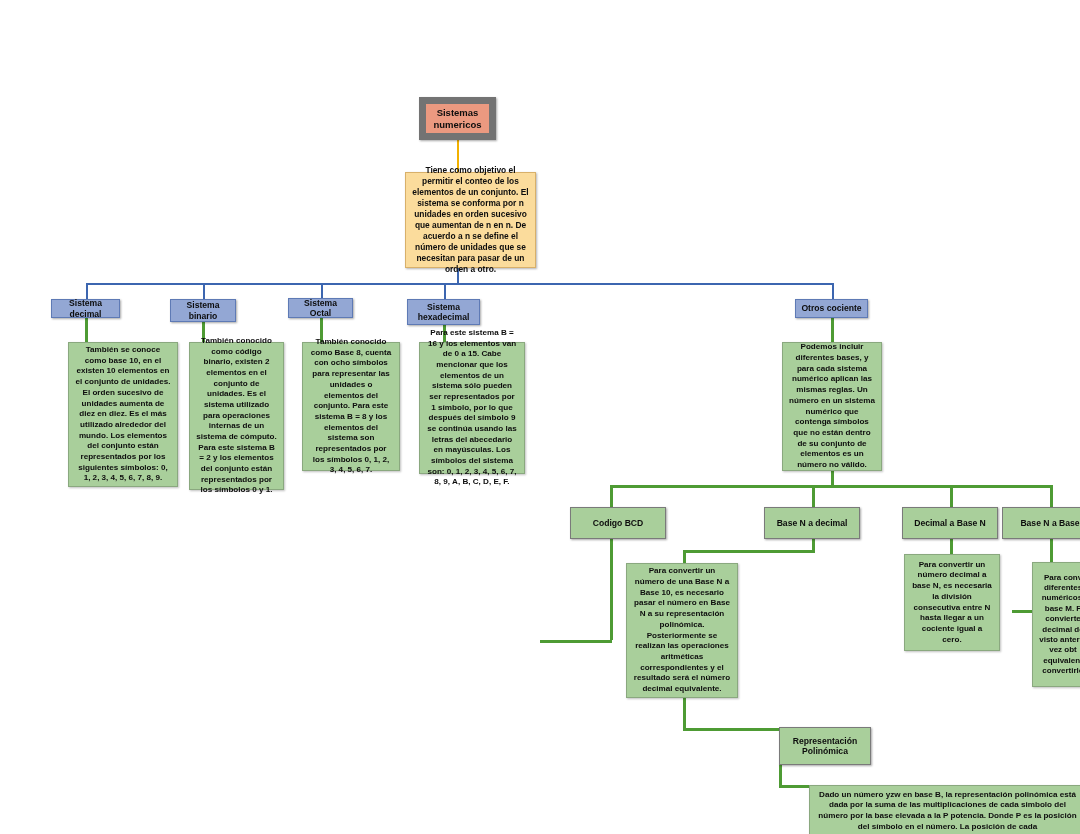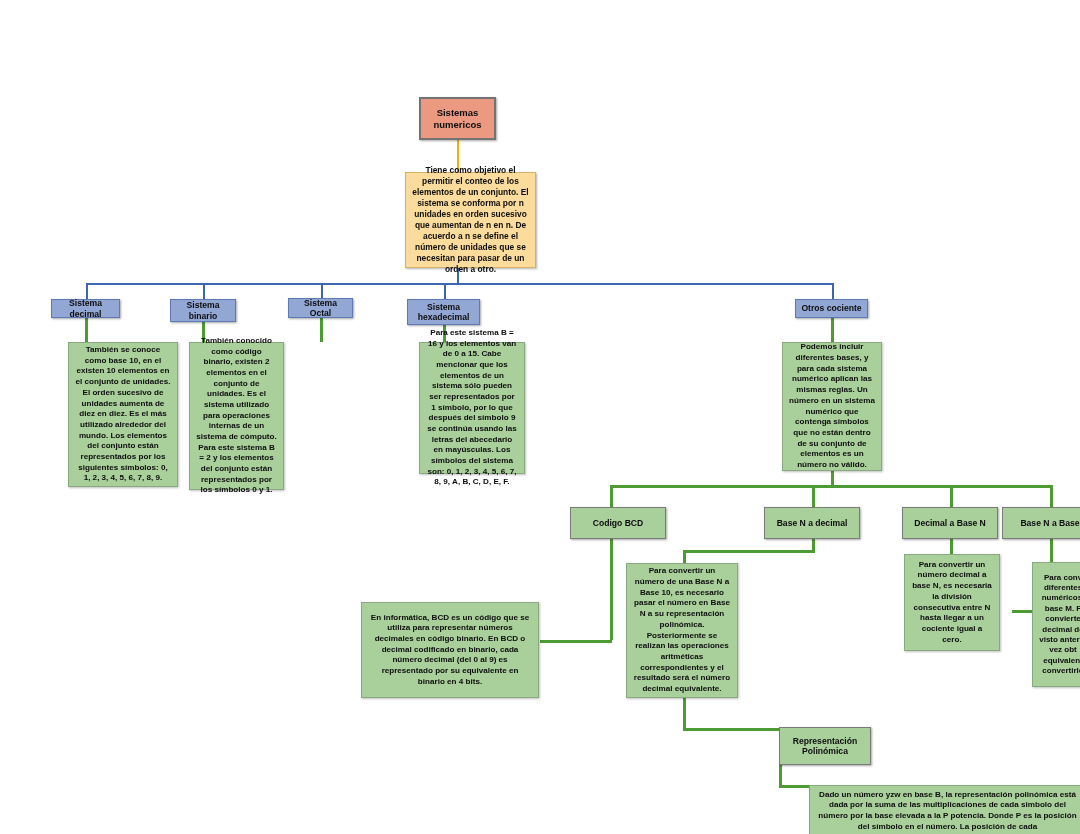--- a/index.html
+++ b/index.html
@@ -29,21 +29,21 @@
     text-align: center;
     font-weight: bold;
     color: #0d0d0d;
     line-height: 1.18;
     padding: 3px 4px;
     z-index: 5;
   }
   
   .n-root {
     background: #eb9980;
-    border: 2px solid #737373;
+    border: 7px solid #737373;
     box-shadow: 1px 1px 2px rgba(0,0,0,0.35);
     font-size: 9.5px;
   }
   
   .n-note {
     background: #fbdc9c;
     border: 1px solid #d8b06a;
     box-shadow: 1px 1px 2px rgba(0,0,0,0.3);
     font-size: 8.4px;
     line-height: 1.3;
@@ -169,20 +169,23 @@
   </div>
 
   <div class="node n-green-text" style="left:68px; top:342px; width:110px; height:145px;">
     <span>También se conoce como base 10, en el existen 10 elementos en el conjunto de unidades. El orden sucesivo de unidades aumenta de diez en diez. Es el más utilizado alrededor del mundo. Los elementos del conjunto están representados por los siguientes símbolos: 0, 1, 2, 3, 4, 5, 6, 7, 8, 9.</span>
   </div>
 
   <div class="node n-green-text" style="left:189px; top:342px; width:95px; height:148px;">
     <span>También conocido como código binario, existen 2 elementos en el conjunto de unidades. Es el sistema utilizado para operaciones internas de un sistema de cómputo. Para este sistema B = 2 y los elementos del conjunto están representados por los símbolos 0 y 1.</span>
   </div>
 
+  <div class="node n-green-text" style="left:302px; top:342px; width:98px; height:129px;">
+    <span>También conocido como Base 8, cuenta con ocho símbolos para representar las unidades o elementos del conjunto. Para este sistema B = 8 y los elementos del sistema son representados por los símbolos 0, 1, 2, 3, 4, 5, 6, 7.</span>
+  </div>
 
   <div class="node n-green-text" style="left:419px; top:342px; width:106px; height:132px;">
     <span>Para este sistema B = 16 y los elementos van de 0 a 15. Cabe mencionar que los elementos de un sistema sólo pueden ser representados por 1 símbolo, por lo que después del símbolo 9 se continúa usando las letras del abecedario en mayúsculas. Los símbolos del sistema son: 0, 1, 2, 3, 4, 5, 6, 7, 8, 9, A, B, C, D, E, F.</span>
   </div>
 
   <div class="node n-green-text" style="left:782px; top:342px; width:100px; height:129px;">
     <span>Podemos incluir diferentes bases, y para cada sistema numérico aplican las mismas reglas. Un número en un sistema numérico que contenga símbolos que no están dentro de su conjunto de elementos es un número no válido.</span>
   </div>
 
   <div class="node n-green" style="left:562px; top:507px; width:96px; height:32px;margin-left:8px;">
@@ -194,23 +197,20 @@
   </div>
 
   <div class="node n-green" style="left:902px; top:507px; width:96px; height:32px;">
     <span>Decimal a Base N</span>
   </div>
 
   <div class="node n-green" style="left:1002px; top:507px; width:96px; height:32px;">
     <span>Base N a Base</span>
   </div>
 
-  <div class="node n-green-text" style="left:361px; top:602px; width:178px; height:96px;">
-    <span>En informática, BCD es un código que se utiliza para representar números decimales en código binario. En BCD o decimal codificado en binario, cada número decimal (del 0 al 9) es representado por su equivalente en binario en 4 bits.</span>
-  </div>
 
   <div class="node n-green-text" style="left:626px; top:563px; width:112px; height:135px;">
     <span>Para convertir un número de una Base N a Base 10, es necesario pasar el número en Base N a su representación polinómica. Posteriormente se realizan las operaciones aritméticas correspondientes y el resultado será el número decimal equivalente.</span>
   </div>
 
   <div class="node n-green-text" style="left:904px; top:554px; width:96px; height:97px;">
     <span>Para convertir un número decimal a base N, es necesaria la división consecutiva entre N hasta llegar a un cociente igual a cero.</span>
   </div>
 
   <div class="node n-green-text tight" style="left:1032px; top:562px; width:62px; height:125px;">

